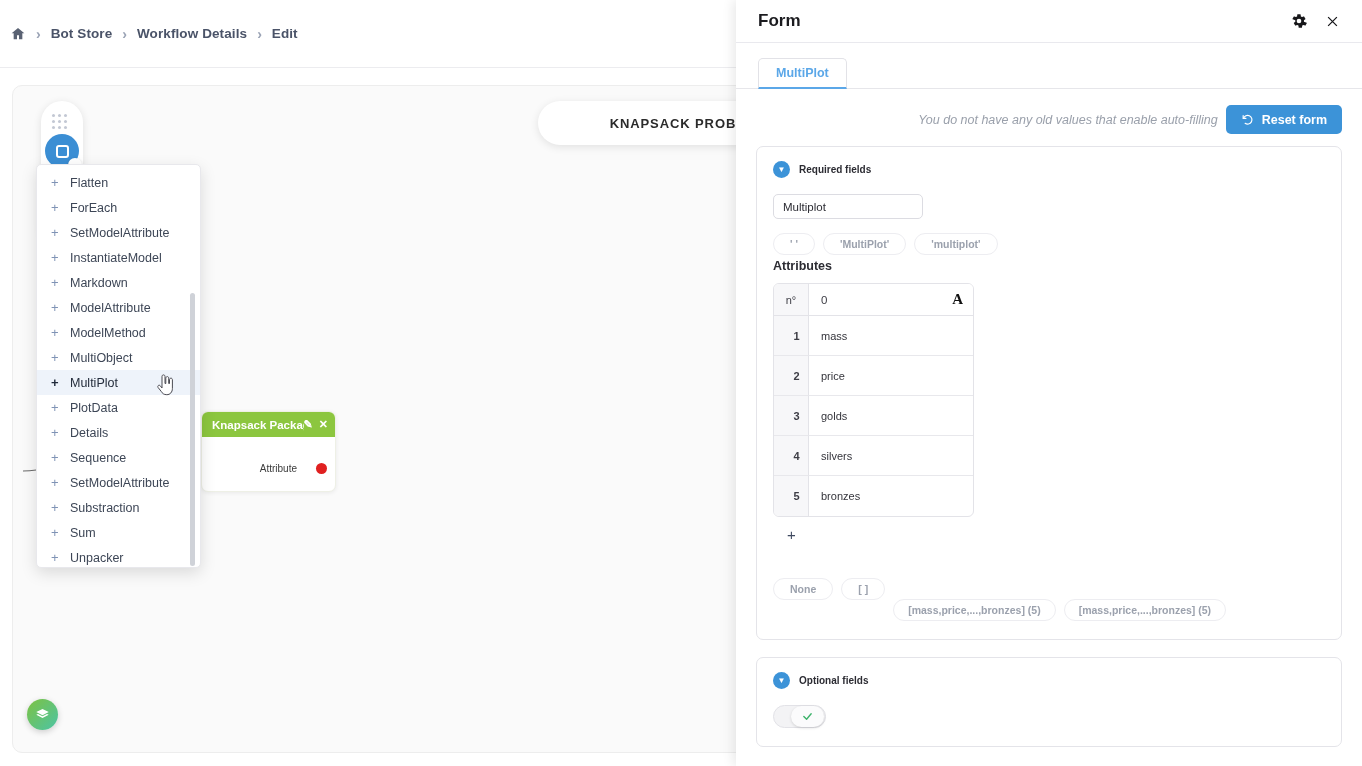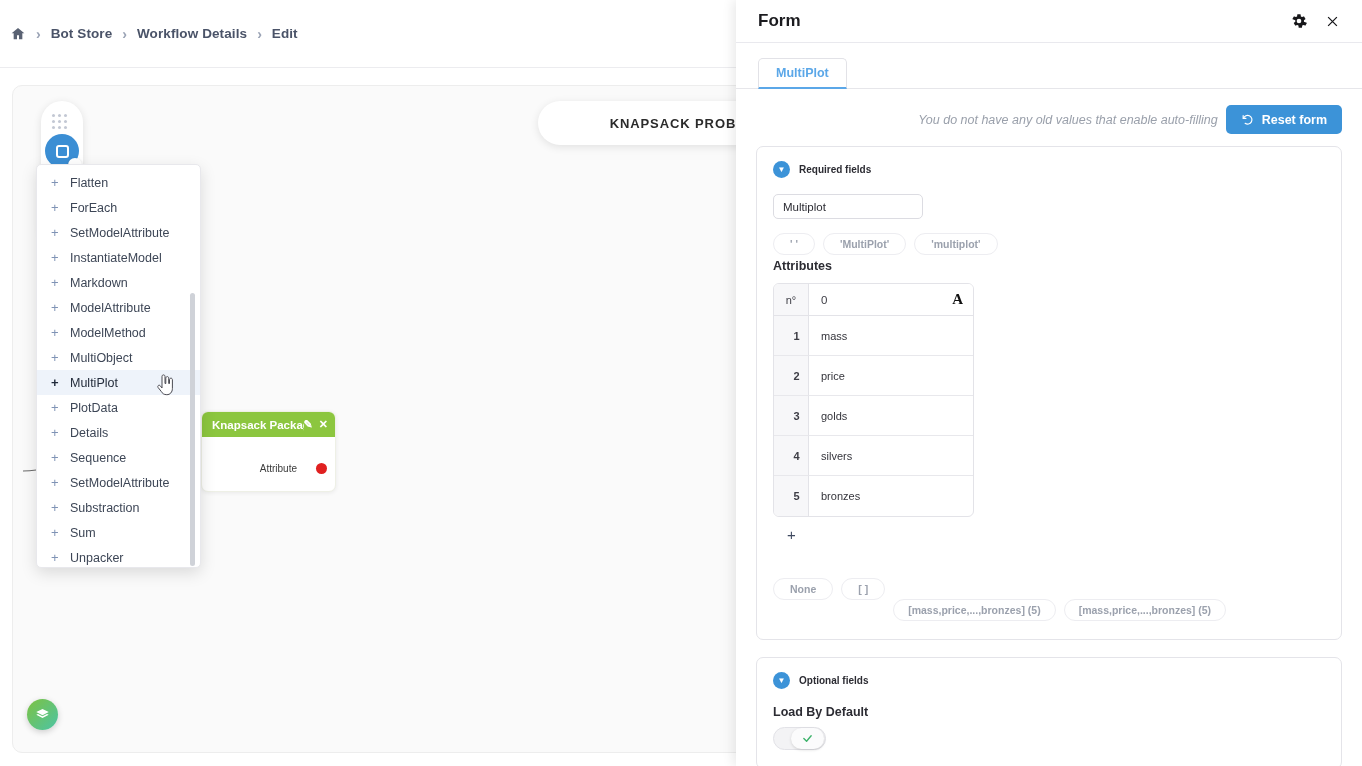--- a/index.html
+++ b/index.html
@@ -445,21 +445,20 @@
           <span class="chip wide">[mass,price,...,bronzes] (5)</span>
           <span class="chip wide">[mass,price,...,bronzes] (5)</span>
         </div>
       </div>
 
       <div class="section">
         <div class="section-head">
           <span class="chev-circle">▼</span>
           <span class="section-title">Optional fields</span>
         </div>
-        <div class="field-label" style="margin-bottom:4px;">Load By Default</div>
         <div class="toggle">
           <span class="knob">
             <svg width="11" height="11" viewBox="0 0 24 24" fill="none" stroke="#3db36b" stroke-width="3" stroke-linecap="round" stroke-linejoin="round">
               <path d="M4 12l6 6L20 6"></path>
             </svg>
           </span>
         </div>
       </div>
 
     </div>

